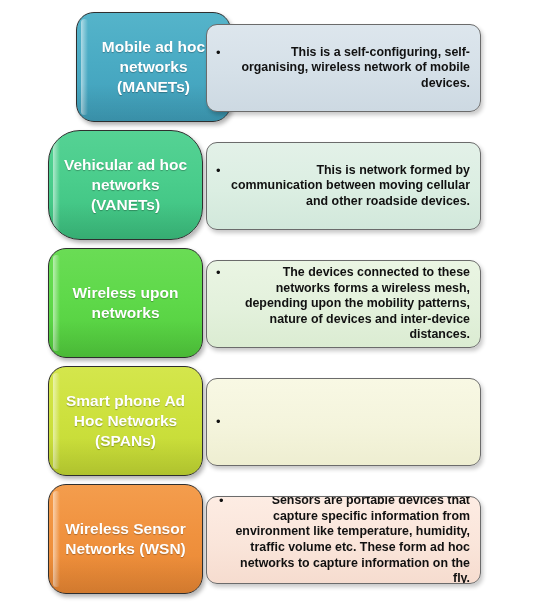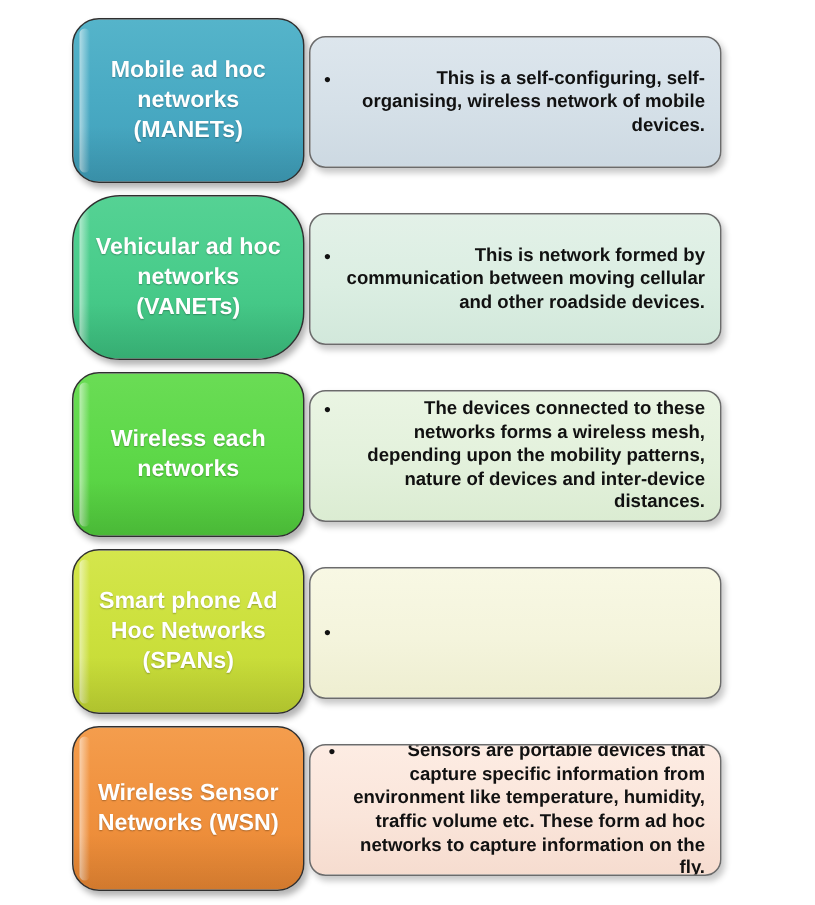--- a/index.html
+++ b/index.html
@@ -119,21 +119,21 @@
     text-align: right;
   }
 
   
   .r1 { top: 2px; }
   .r2 { top: 120px; }
   .r3 { top: 238px; }
   .r4 { top: 356px; }
   .r5 { top: 474px; }
 
-  .r1 .cat-box { background: linear-gradient(to bottom, #55b4ca 0%, #4aabc4 45%, #3f9fba 100%); }
+  .r1 .cat-box { background: linear-gradient(to bottom, #55b4ca 0%, #4aabc4 45%, #3f9fba 100%); margin-left: 28px; }
   .r2 .cat-box { background: linear-gradient(to bottom, #55d294 0%, #4acd8c 45%, #3cc07f 100%); border-radius: 32px; }
   .r3 .cat-box { background: linear-gradient(to bottom, #6adc55 0%, #5fd94a 45%, #52cd3d 100%); }
   .r4 .cat-box { background: linear-gradient(to bottom, #d4e64c 0%, #cde13e 45%, #c3d833 100%); }
   .r5 .cat-box { background: linear-gradient(to bottom, #f49d4d 0%, #f0923f 45%, #e98733 100%); }
 
   .r1 .desc-box { background: linear-gradient(to bottom, #dde6ed 0%, #d5e0e8 55%, #cdd9e2 100%); }
   .r2 .desc-box { background: linear-gradient(to bottom, #e3f1e8 0%, #dbeee2 55%, #d2e8db 100%); }
   .r3 .desc-box { background: linear-gradient(to bottom, #eaf5e3 0%, #e3f1dc 55%, #dbecd2 100%); }
   .r4 .desc-box { background: linear-gradient(to bottom, #f8f8e4 0%, #f4f4dc 55%, #eeeed1 100%); }
   .r5 .desc-box { background: linear-gradient(to bottom, #fdece3 0%, #fae5da 55%, #f6dccf 100%); }
@@ -169,21 +169,21 @@
     <div class="desc-box">
       <div class="desc-inner">
         <span class="bullet">•</span>
         <span class="desc-text">This is network formed by communication between moving cellular and other roadside devices.</span>
       </div>
     </div>
   </div>
 
   <div class="row r3">
     <div class="cat-box">
-      <div class="cat-label">Wireless each
+      <div class="cat-label">Wireless upon
 networks</div>
     </div>
     <div class="desc-box">
       <div class="desc-inner">
         <span class="bullet">•</span>
         <span class="desc-text">The devices connected to these networks forms a wireless mesh, depending upon the mobility patterns, nature of devices and inter-device distances.</span>
       </div>
     </div>
   </div>
 

